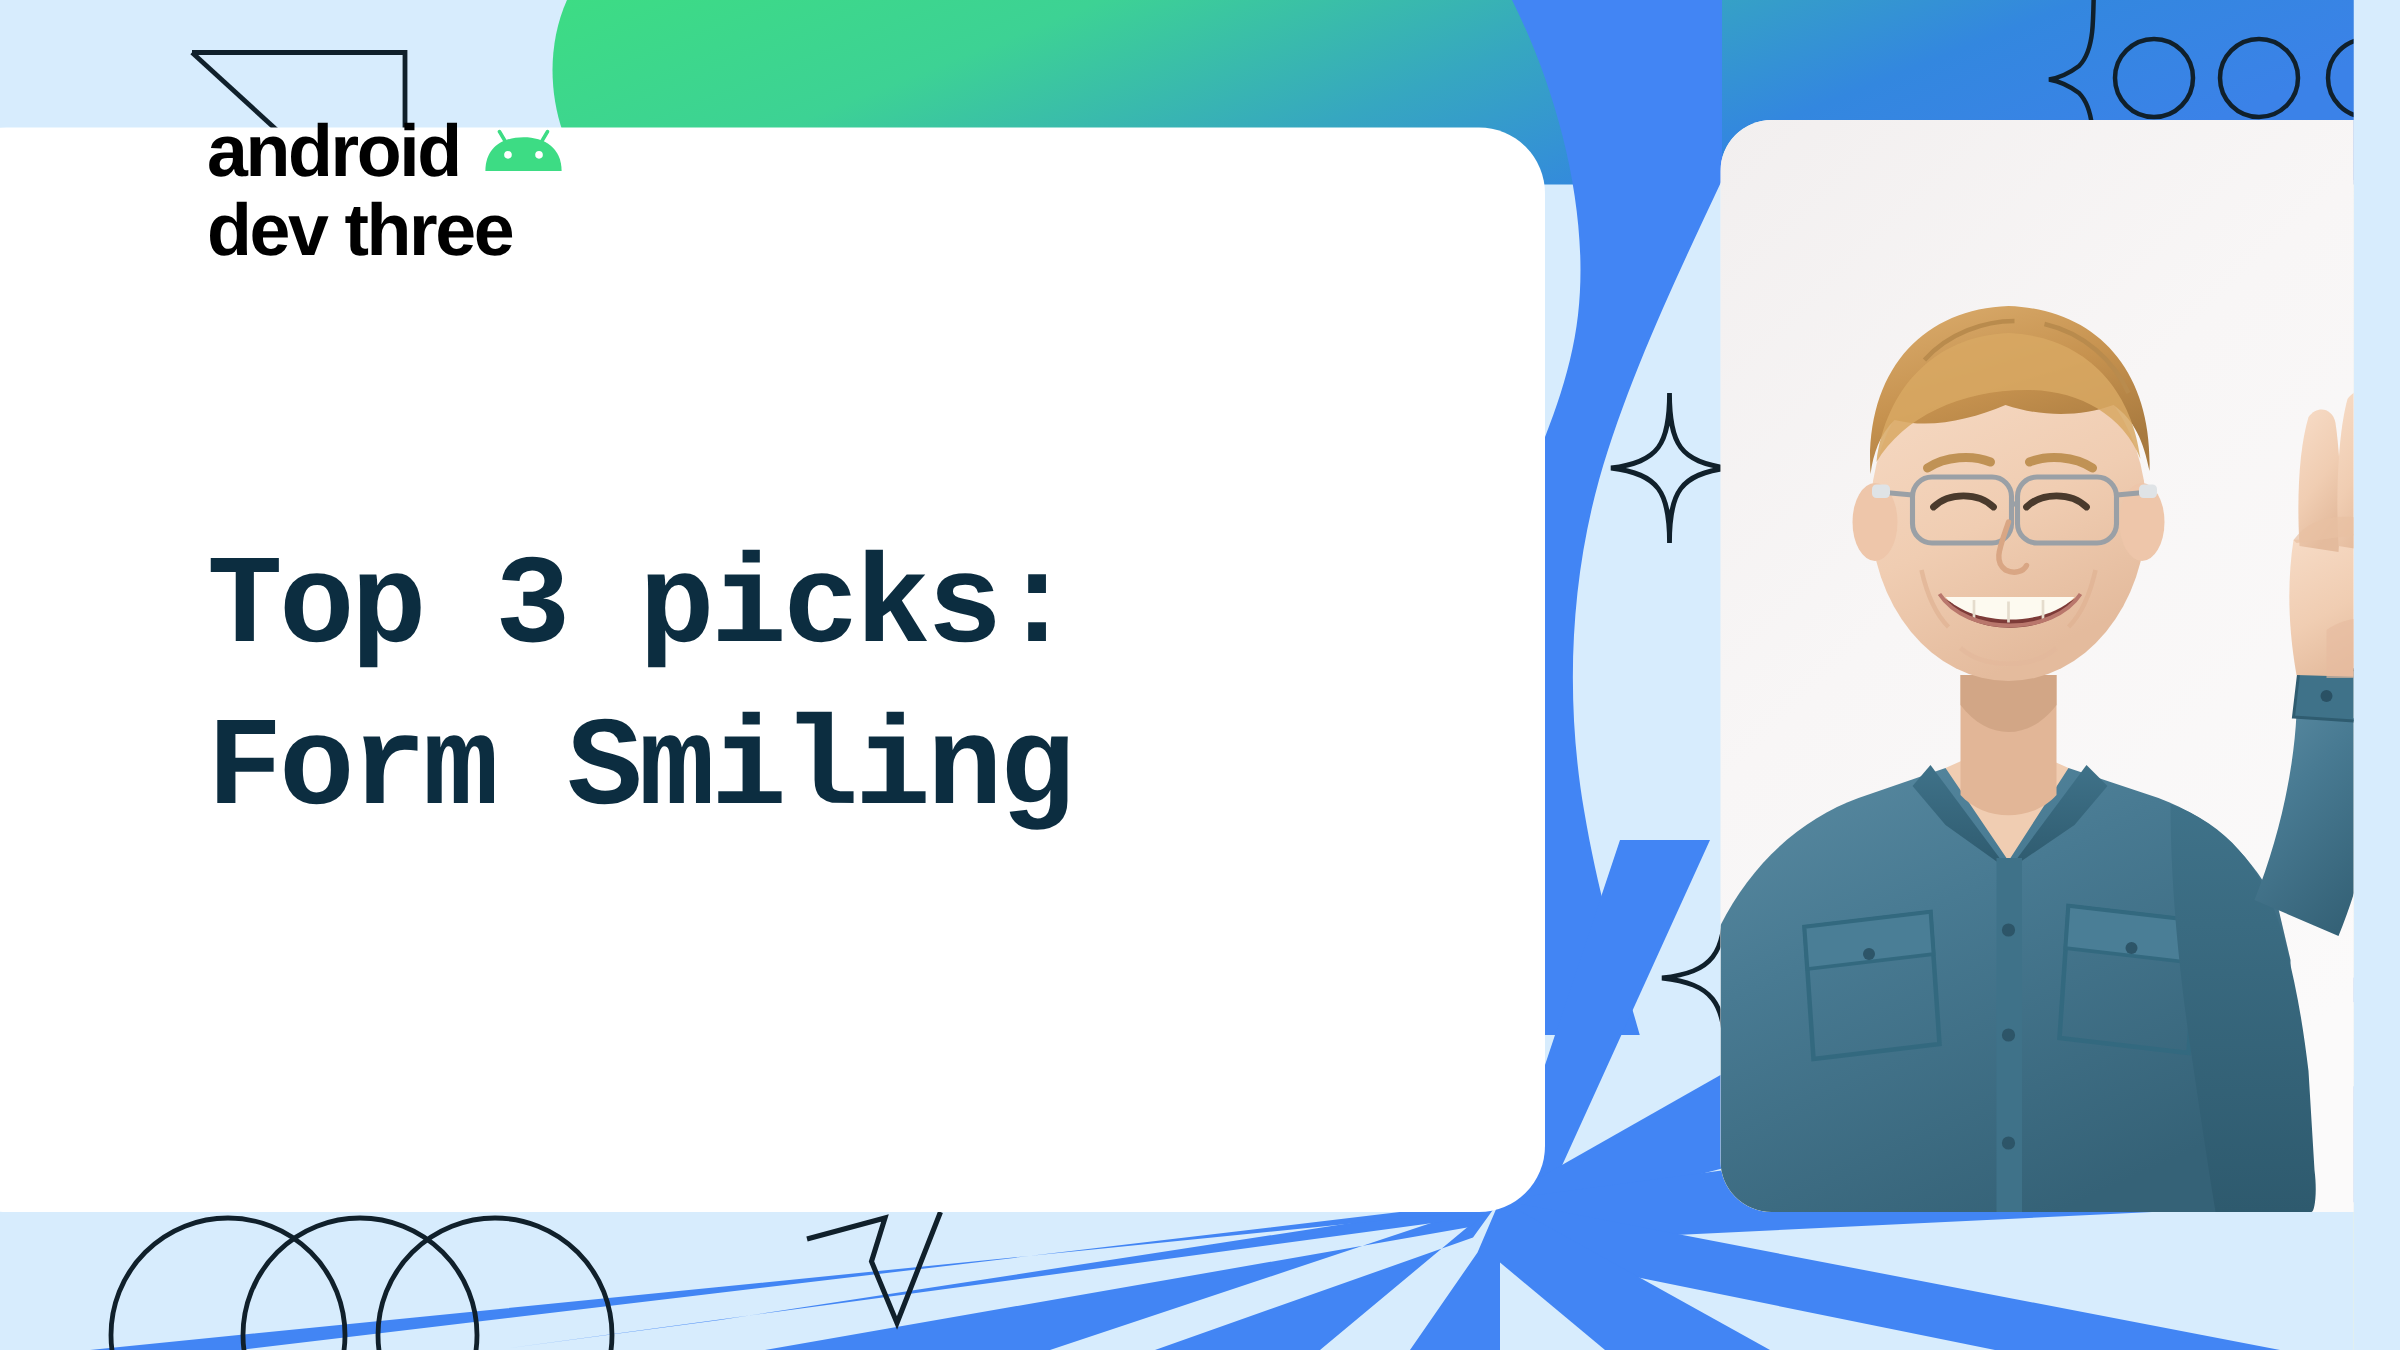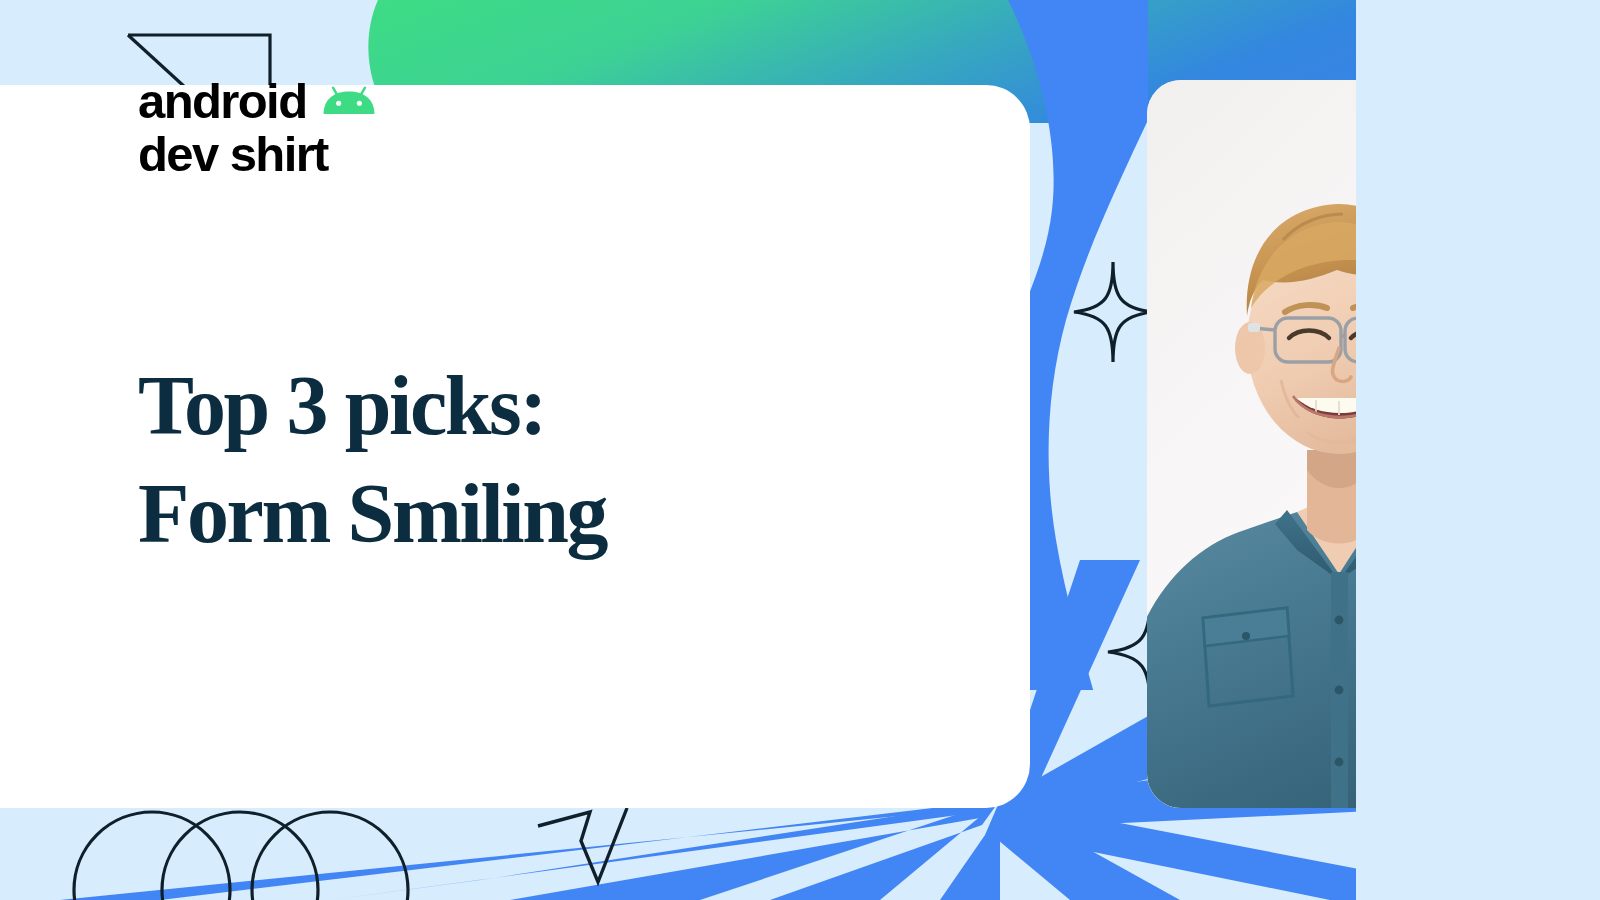--- a/index.html
+++ b/index.html
@@ -4,21 +4,21 @@
 <style>
   * { margin:0; padding:0; box-sizing:border-box; }
   html, body { width:1600px; height:900px; overflow:hidden; }
   body {
     font-family: "Liberation Sans", sans-serif;
     background:#d7ecfd;
     position:relative;
   }
 
   
-  #stage { position:absolute; inset:0; width:1356px; height:900px; overflow:hidden; background:#fef9c3; }
+  #stage { position:absolute; inset:0; width:1569px; height:900px; overflow:hidden; background:#fef9c3; }
 
   
   .bg-layer { position:absolute; inset:0; width:1600px; height:900px; }
   .bg-layer svg { display:block; width:1600px; height:900px; }
 
   
   #content-card {
     position:absolute;
     left:-40px; top:85px;
     width:1070px; height:723px;
@@ -42,21 +42,21 @@
     color:#000000;
     line-height:1.08;
   }
   #android-robot { display:block; width:58px; height:32px; margin-bottom:4px; }
 
   
   #headline {
     position:absolute;
     left:138px; top:352px;
     z-index:6;
-    font-family:Liberation Serif, serif;
+    font-family:Liberation Mono, monospace;
     font-size:84px;
     font-weight:700;
     letter-spacing:-2.4px;
     line-height:1.28;
     color:#0c2d40;
     white-space:nowrap;
   }
   #headline .hl-line { display:block; }
 
   
@@ -199,21 +199,21 @@
       <span class="logo-word">android</span>
       <svg id="android-robot" viewBox="0 0 60 34" xmlns="http://www.w3.org/2000/svg">
         <path d="M13 5 L19.5 16" stroke="#3ddc84" stroke-width="2.6" fill="none" stroke-linecap="round"></path>
         <path d="M47 5 L40.5 16" stroke="#3ddc84" stroke-width="2.6" fill="none" stroke-linecap="round"></path>
         <path d="M3 33 C3 16.5 15 9 30 9 C45 9 57 16.5 57 33 Z" fill="#3ddc84"></path>
         <circle cx="19" cy="21.5" r="2.7" fill="#ffffff"></circle>
         <circle cx="41" cy="21.5" r="2.7" fill="#ffffff"></circle>
       </svg>
     </div>
     <div class="logo-row">
-      <span class="logo-word">dev shirt</span>
+      <span class="logo-word">dev three</span>
     </div>
   </div>
 
   <h1 id="headline">
     <span class="hl-line">Top 3 picks:</span>
     <span class="hl-line">Form Smiling</span>
   </h1>
 
   <div id="speaker-card">
     <span class="sr">Smiling man with glasses in a denim button-up shirt holding up three fingers</span>

